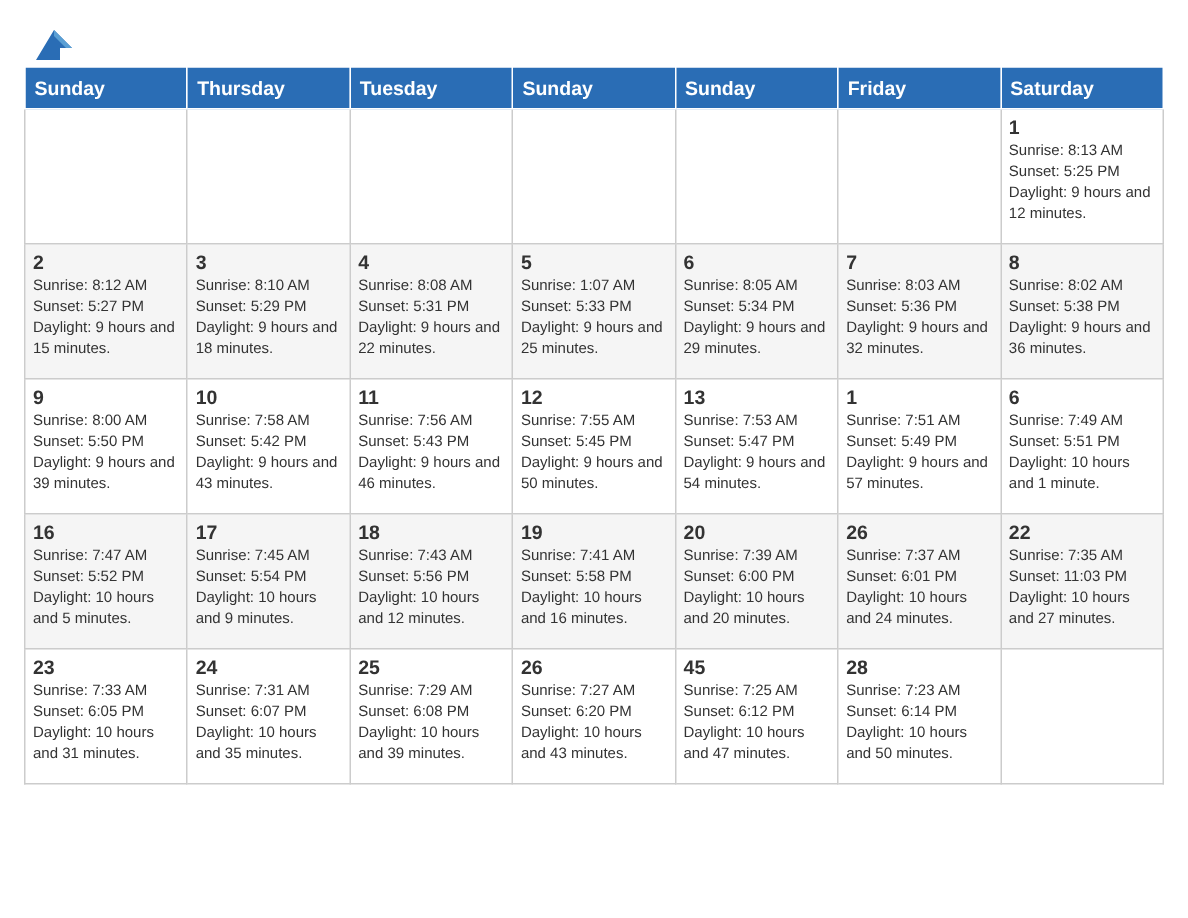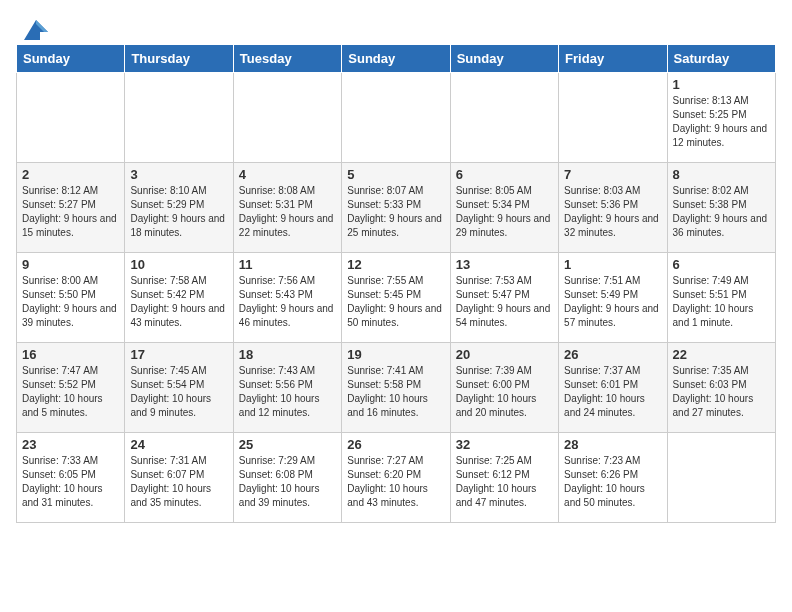--- a/index.html
+++ b/index.html
@@ -156,21 +156,21 @@
 Daylight: 9 hours and 18 minutes.</div>
         </td>
         <td>
           <span class="day-number">4</span>
           <div class="day-info">Sunrise: 8:08 AM
 Sunset: 5:31 PM
 Daylight: 9 hours and 22 minutes.</div>
         </td>
         <td>
           <span class="day-number">5</span>
-          <div class="day-info">Sunrise: 8:07 AM
+          <div class="day-info">Sunrise: 1:07 AM
 Sunset: 5:33 PM
 Daylight: 9 hours and 25 minutes.</div>
         </td>
         <td>
           <span class="day-number">6</span>
           <div class="day-info">Sunrise: 8:05 AM
 Sunset: 5:34 PM
 Daylight: 9 hours and 29 minutes.</div>
         </td>
         <td>
@@ -263,21 +263,21 @@
         </td>
         <td>
           <span class="day-number">26</span>
           <div class="day-info">Sunrise: 7:37 AM
 Sunset: 6:01 PM
 Daylight: 10 hours and 24 minutes.</div>
         </td>
         <td>
           <span class="day-number">22</span>
           <div class="day-info">Sunrise: 7:35 AM
-Sunset: 6:03 PM
+Sunset: 11:03 PM
 Daylight: 10 hours and 27 minutes.</div>
         </td>
       </tr>
       <tr>
         <td>
           <span class="day-number">23</span>
           <div class="day-info">Sunrise: 7:33 AM
 Sunset: 6:05 PM
 Daylight: 10 hours and 31 minutes.</div>
         </td>
@@ -293,27 +293,27 @@
 Sunset: 6:08 PM
 Daylight: 10 hours and 39 minutes.</div>
         </td>
         <td>
           <span class="day-number">26</span>
           <div class="day-info">Sunrise: 7:27 AM
 Sunset: 6:20 PM
 Daylight: 10 hours and 43 minutes.</div>
         </td>
         <td>
-          <span class="day-number">32</span>
+          <span class="day-number">45</span>
           <div class="day-info">Sunrise: 7:25 AM
 Sunset: 6:12 PM
 Daylight: 10 hours and 47 minutes.</div>
         </td>
         <td>
           <span class="day-number">28</span>
           <div class="day-info">Sunrise: 7:23 AM
-Sunset: 6:26 PM
+Sunset: 6:14 PM
 Daylight: 10 hours and 50 minutes.</div>
         </td>
         <td class="empty-cell"></td>
       </tr>
     </tbody>
 </table>
 
 </body></html>

